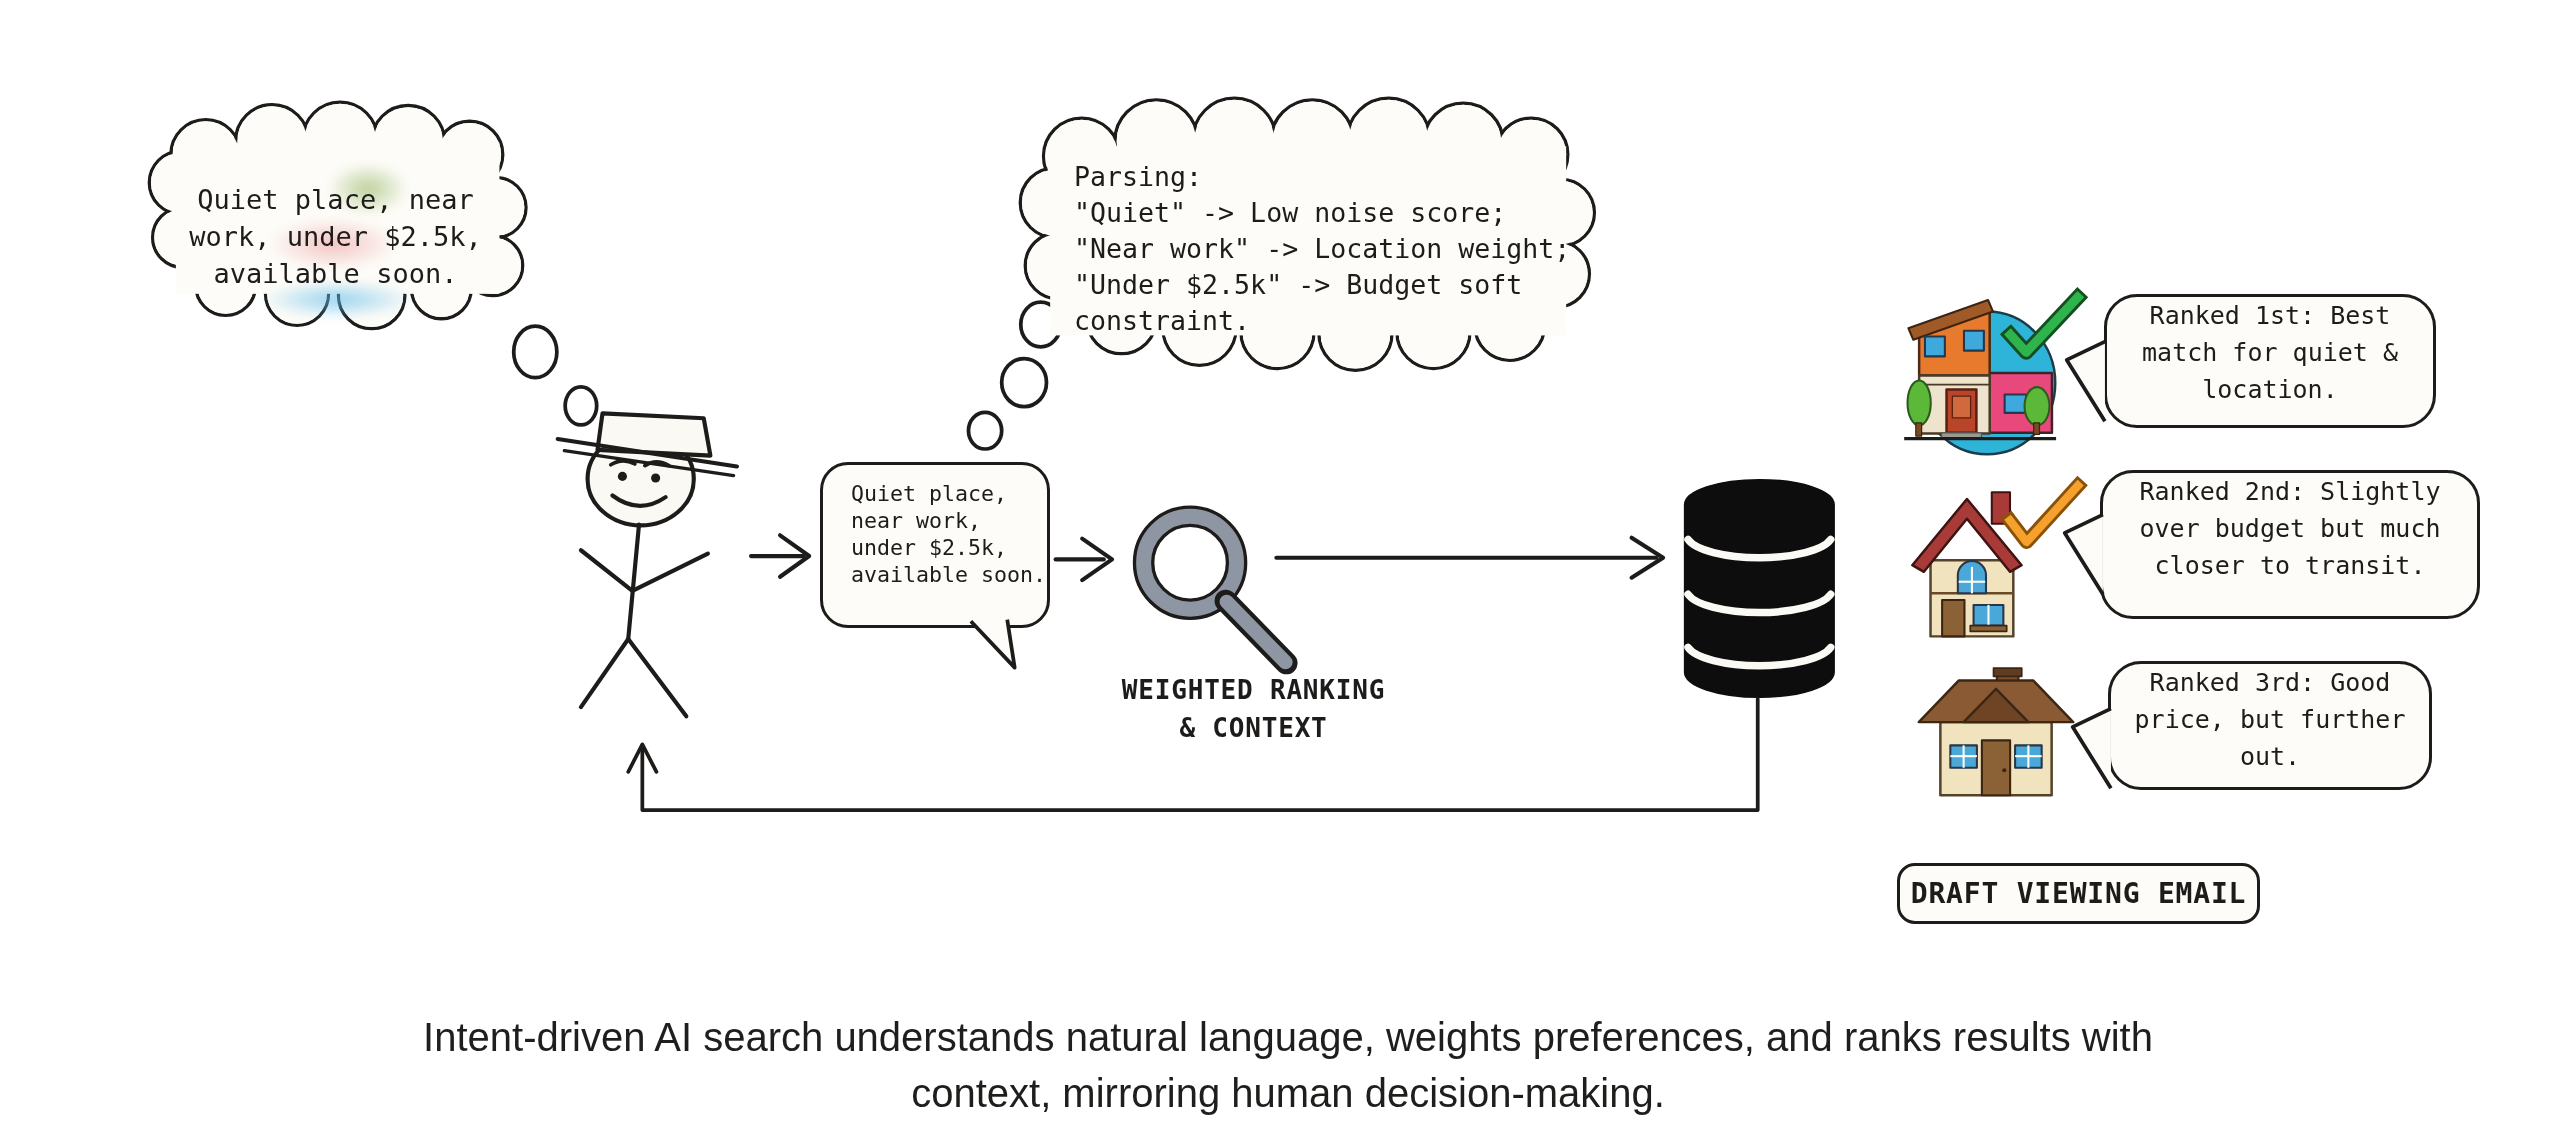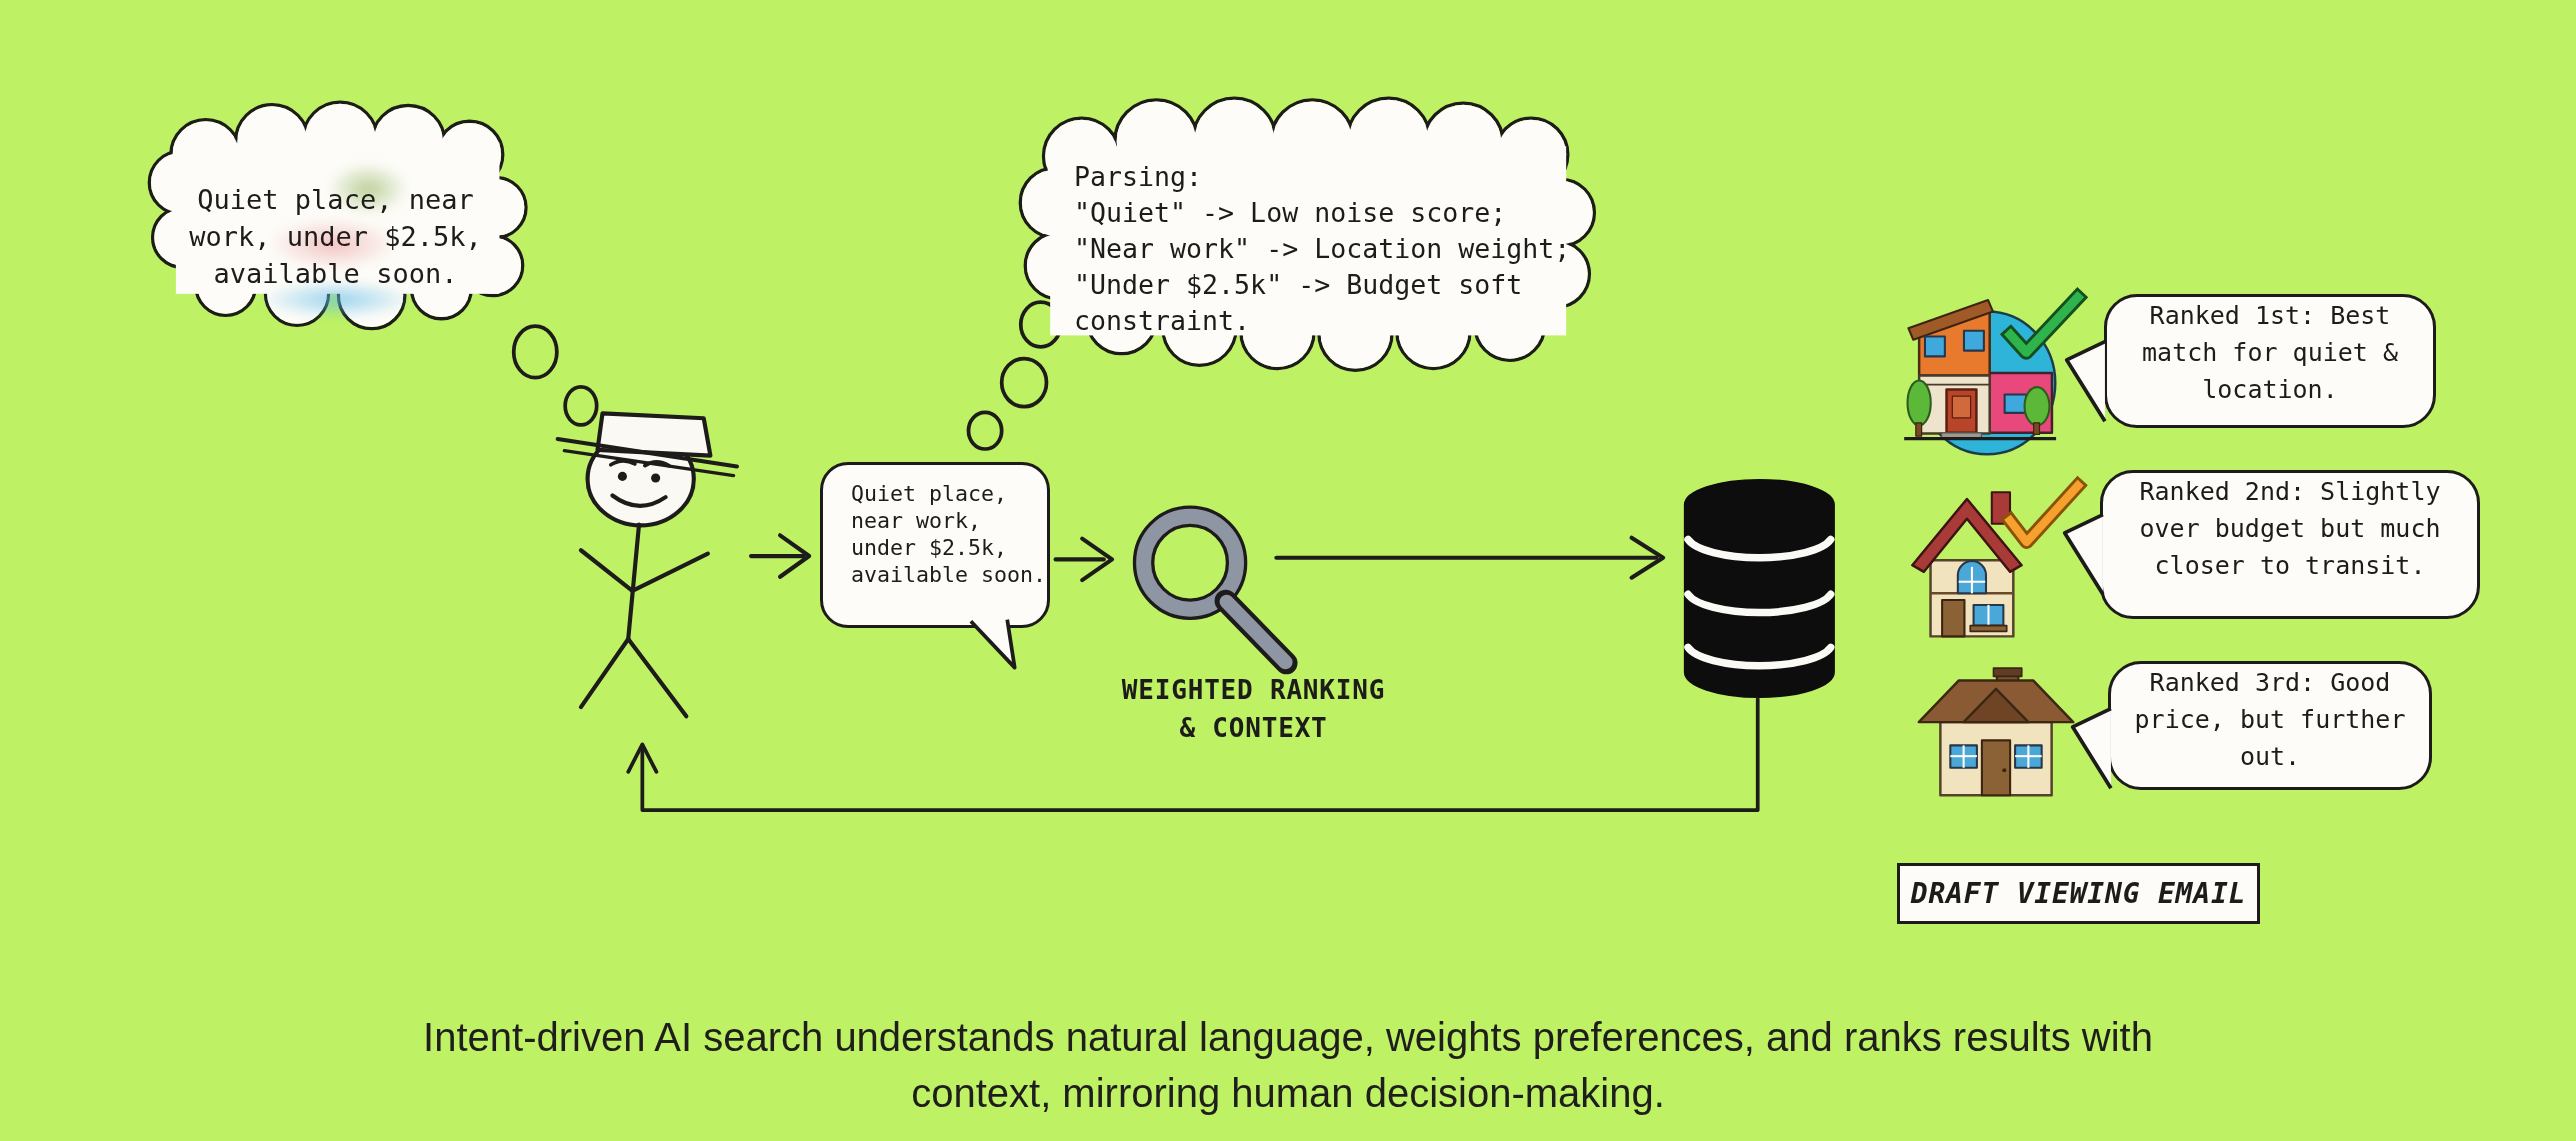--- a/index.html
+++ b/index.html
@@ -1,16 +1,16 @@
 <!DOCTYPE html>
 <html style="font-size:13.3px"><head>
 <meta charset="utf-8">
 <style>
   html,body{margin:0;padding:0;background:#e8e6e0;}
-  .canvas{position:relative;width:2576px;height:1142px;background:#bef264;overflow:hidden;
+  .canvas{position:relative;width:2576px;height:1142px;background:#ffffff;overflow:hidden;
           font-family:"DejaVu Sans Mono", monospace;color:#1d1c1a;}
   .abs{position:absolute;}
   svg{display:block;overflow:visible;}
   .pre{white-space:pre-line;}
   
   .cloud-text{font-size:27px;line-height:37px;text-align:center;z-index:4;}
   .cloud-text-left{font-size:26.6px;line-height:36px;text-align:left;z-index:4;}
   
   .blob{position:absolute;border-radius:50%;filter:blur(5px);z-index:3;}
   .blob-green{left:314px;top:154px;width:108px;height:70px;
@@ -26,22 +26,22 @@
   
   .result-bubble{background:#fdfcf8;border:3.7px solid #1d1c1a;border-radius:33px;z-index:2;
     box-sizing:border-box;display:flex;align-items:flex-start;justify-content:center;}
   .result-text{font-size:25px;line-height:37px;text-align:center;}
   .tail{z-index:3;}
   
   .rank-label{left:1104px;top:671px;width:299px;font-size:26px;line-height:38px;
     font-weight:bold;text-align:center;letter-spacing:0.8px;z-index:4;}
   
   .draft-btn{left:1897px;top:863px;width:363px;height:61px;background:#fdfcf8;
-    border:3.3px solid #1d1c1a;border-radius:0;box-sizing:border-box;
-    display:flex;align-items:center;justify-content:center;z-index:2;font-style:italic;}
+    border:3.3px solid #1d1c1a;border-radius:18px;box-sizing:border-box;
+    display:flex;align-items:center;justify-content:center;z-index:2;}
   .draft-btn span{font-size:28px;font-weight:bold;letter-spacing:0.8px;}
   
   .caption{left:0;top:1009px;width:2576px;text-align:center;
     font-family:"Liberation Sans", sans-serif;font-size:40px;line-height:56px;color:#1f1e1c;z-index:4;}
 </style>
 </head>
 <body>
 
 <div class="canvas">
 

